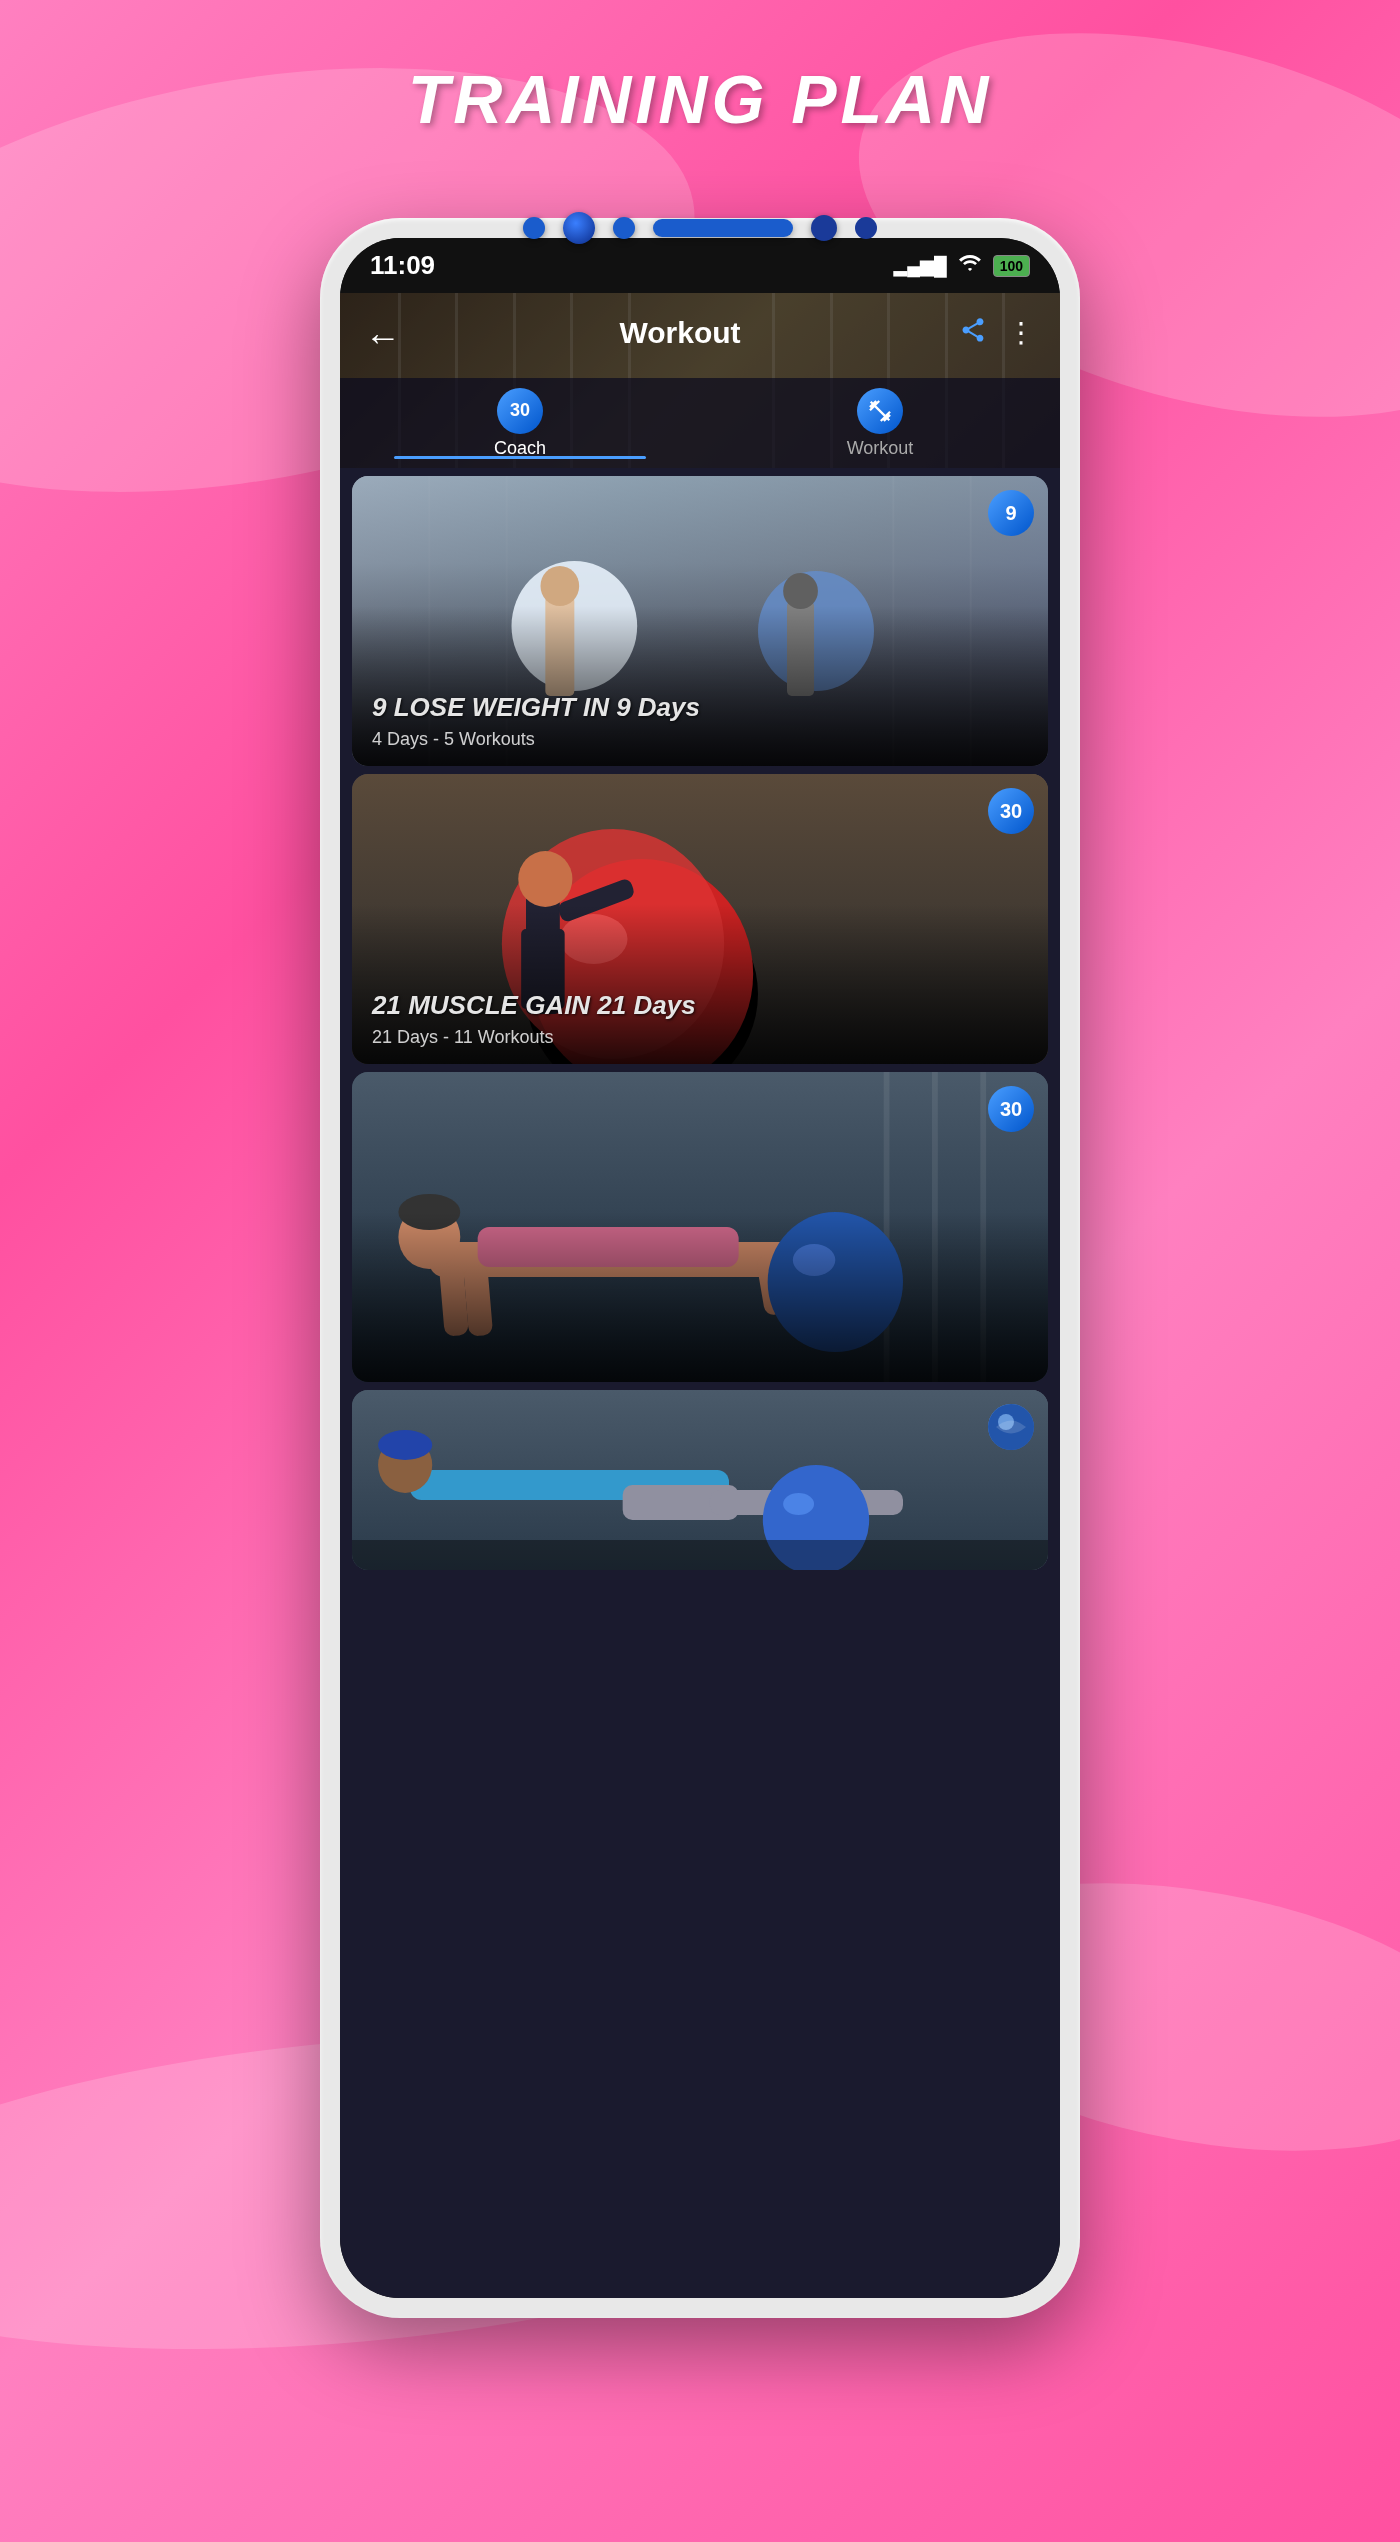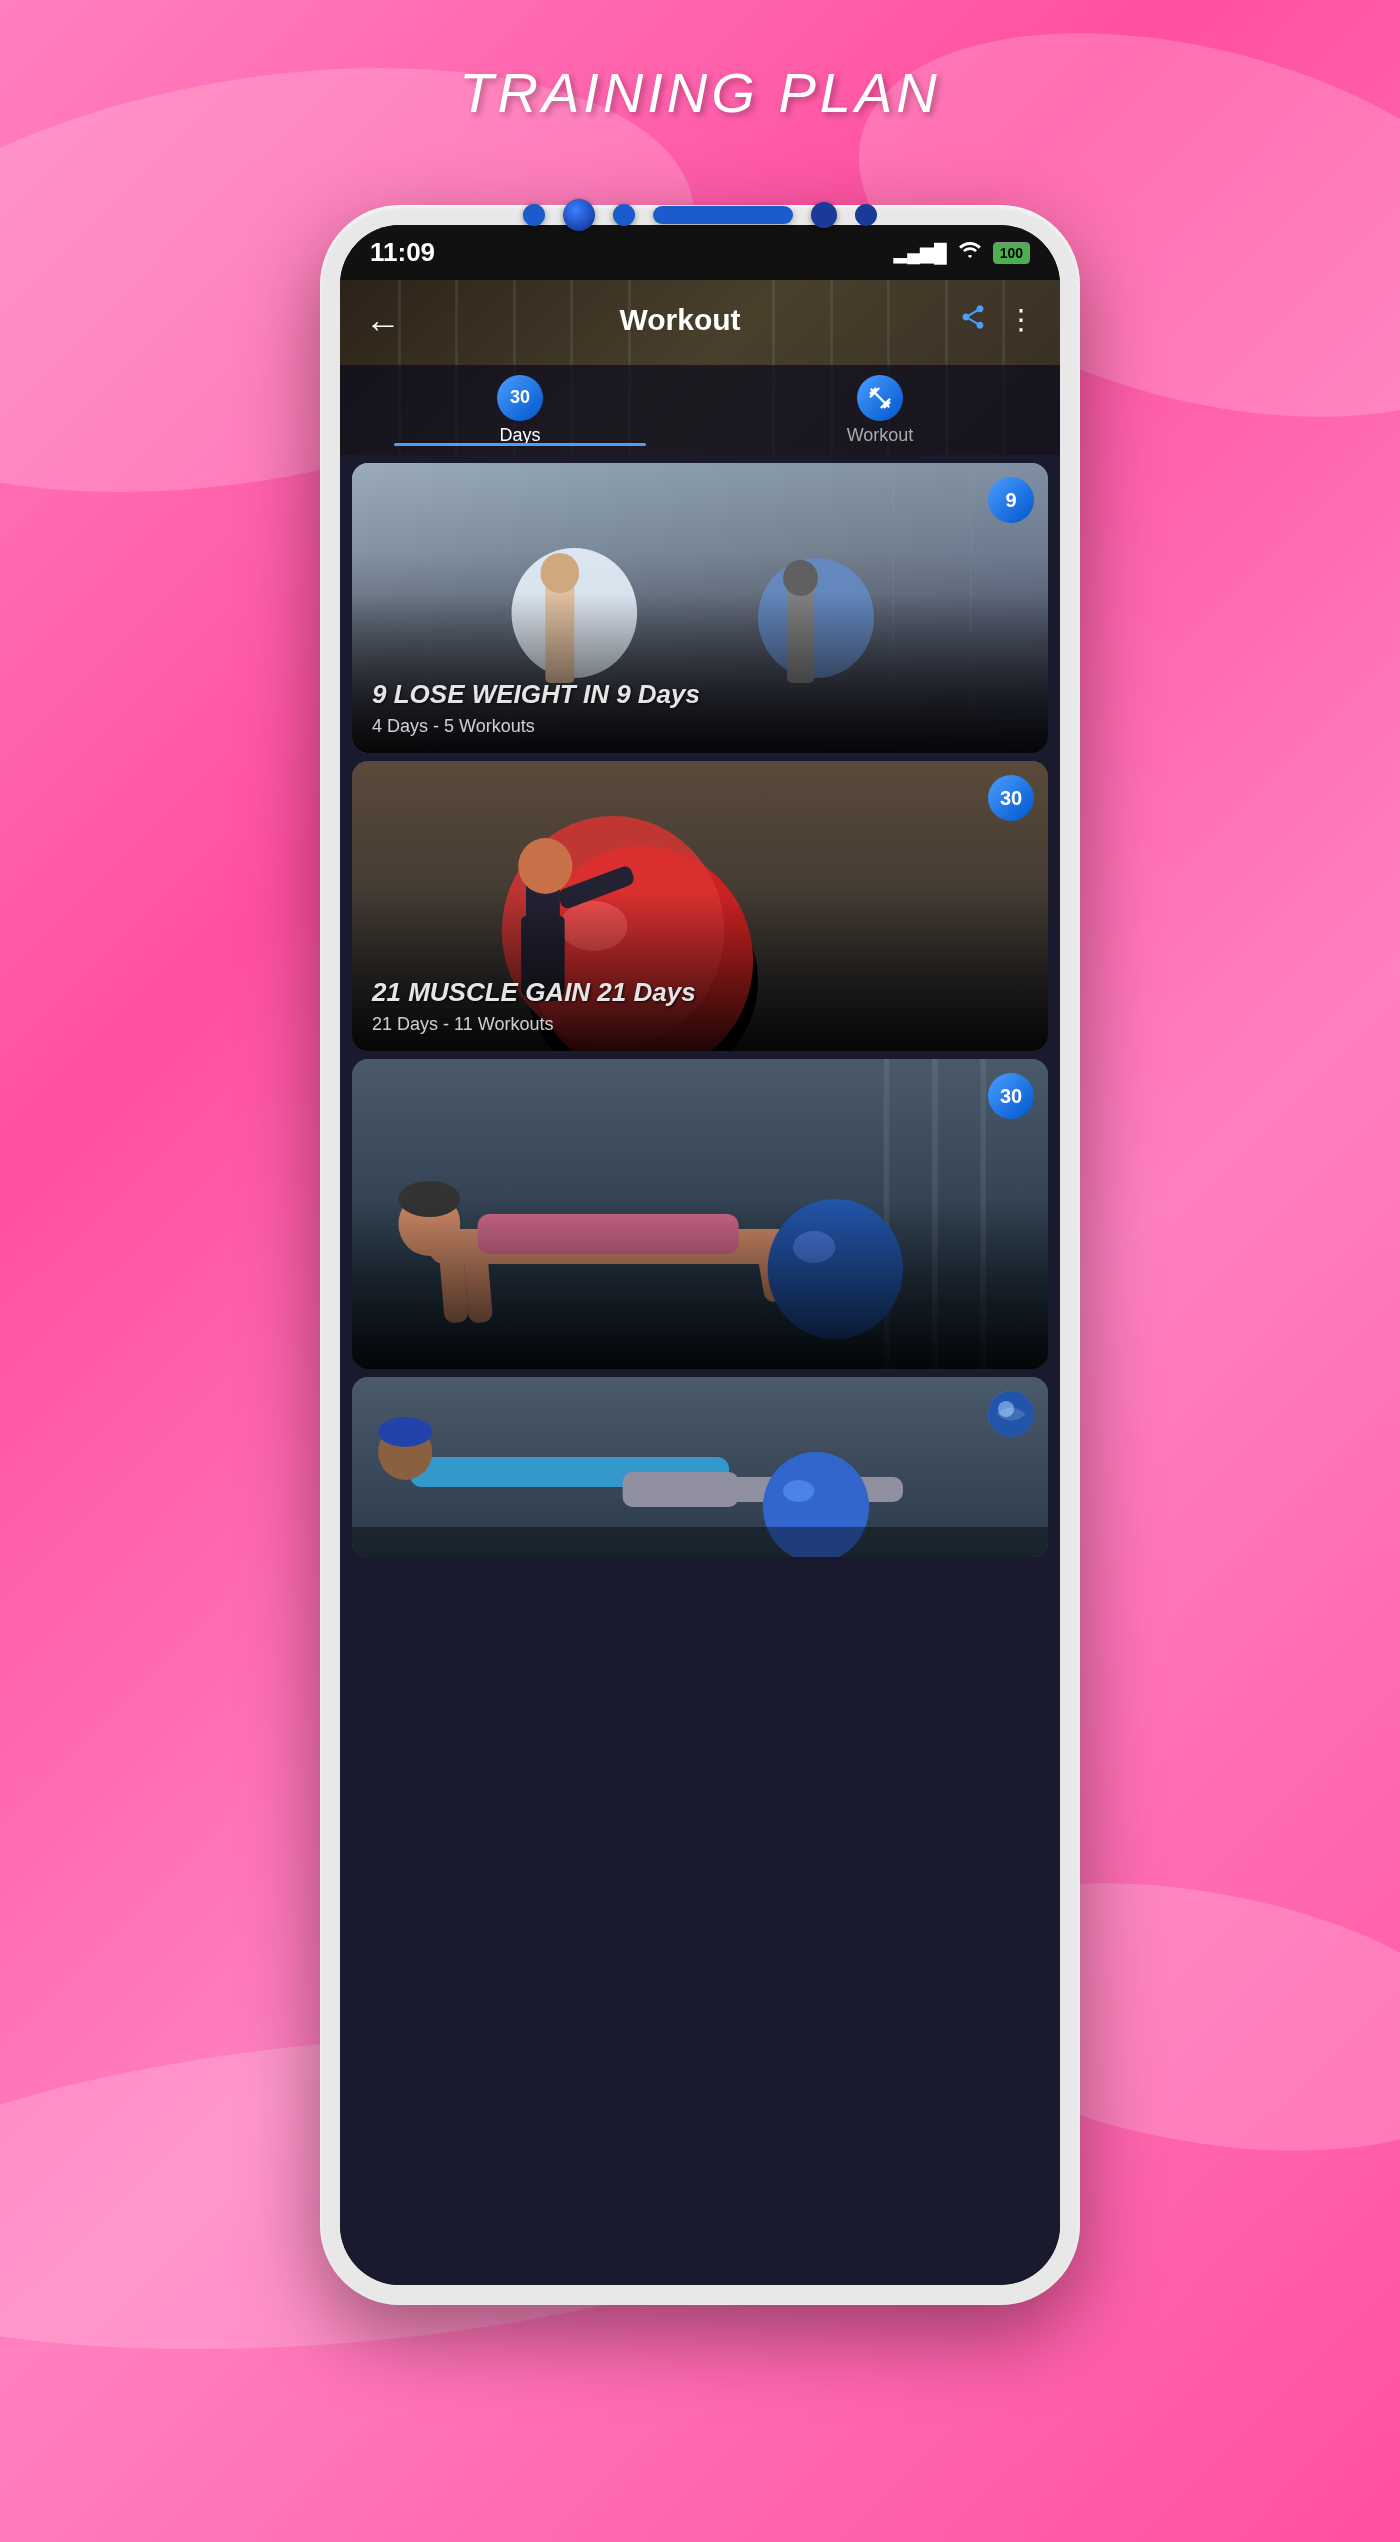--- a/index.html
+++ b/index.html
@@ -30,22 +30,22 @@
     .bg-wave-1 { width: 900px; height: 400px; top: 80px; left: -200px; transform: rotate(-10deg); }
     .bg-wave-2 { width: 700px; height: 350px; top: 50px; right: -150px; transform: rotate(15deg); }
     .bg-wave-3 { width: 1100px; height: 300px; bottom: 200px; left: -200px; transform: rotate(-5deg); }
     .bg-wave-4 { width: 600px; height: 250px; bottom: 400px; right: -100px; transform: rotate(10deg); }
 
     
     .page-title {
       position: relative;
       z-index: 10;
       margin-top: 60px;
-      font-size: 56px;
-      font-weight: 400;
+      font-size: 68px;
+      font-weight: 700;
       color: white;
       text-transform: uppercase;
       letter-spacing: 4px;
       text-shadow: 3px 3px 6px rgba(0,0,0,0.3);
       font-style: italic;
     }
 
     
     .phone-wrapper {
       position: relative;
@@ -454,21 +454,21 @@
             </span>
             <span class="header-icon-white">⋮</span>
           </div>
         </div>
 
         <div class="tab-bar" style="position:absolute;bottom:0;left:0;right:0;background:rgba(10,10,30,0.7);">
           <div class="tab-item active">
             <div class="tab-badge">
               <span>30</span>
             </div>
-            <span class="tab-label">Days</span>
+            <span class="tab-label">Coach</span>
           </div>
           <div class="tab-item">
             <div class="tab-icon">
               <svg width="26" height="26" viewBox="0 0 24 24" fill="white">
                 <path d="M20.57 14.86L22 13.43 20.57 12 17 15.57 8.43 7 12 3.43 10.57 2 9.14 3.43 7.71 2 5.57 4.14 4.14 2.71 2.71 4.14l1.43 1.43L2 7.71l1.43 1.43L2 10.57 3.43 12 7 8.43 15.57 17 12 20.57 13.43 22l1.43-1.43L16.29 22l2.14-2.14 1.43 1.43 1.43-1.43-1.43-1.43L22 16.29z"></path>
               </svg>
             </div>
             <span class="tab-label">Workout</span>
           </div>
         </div>

